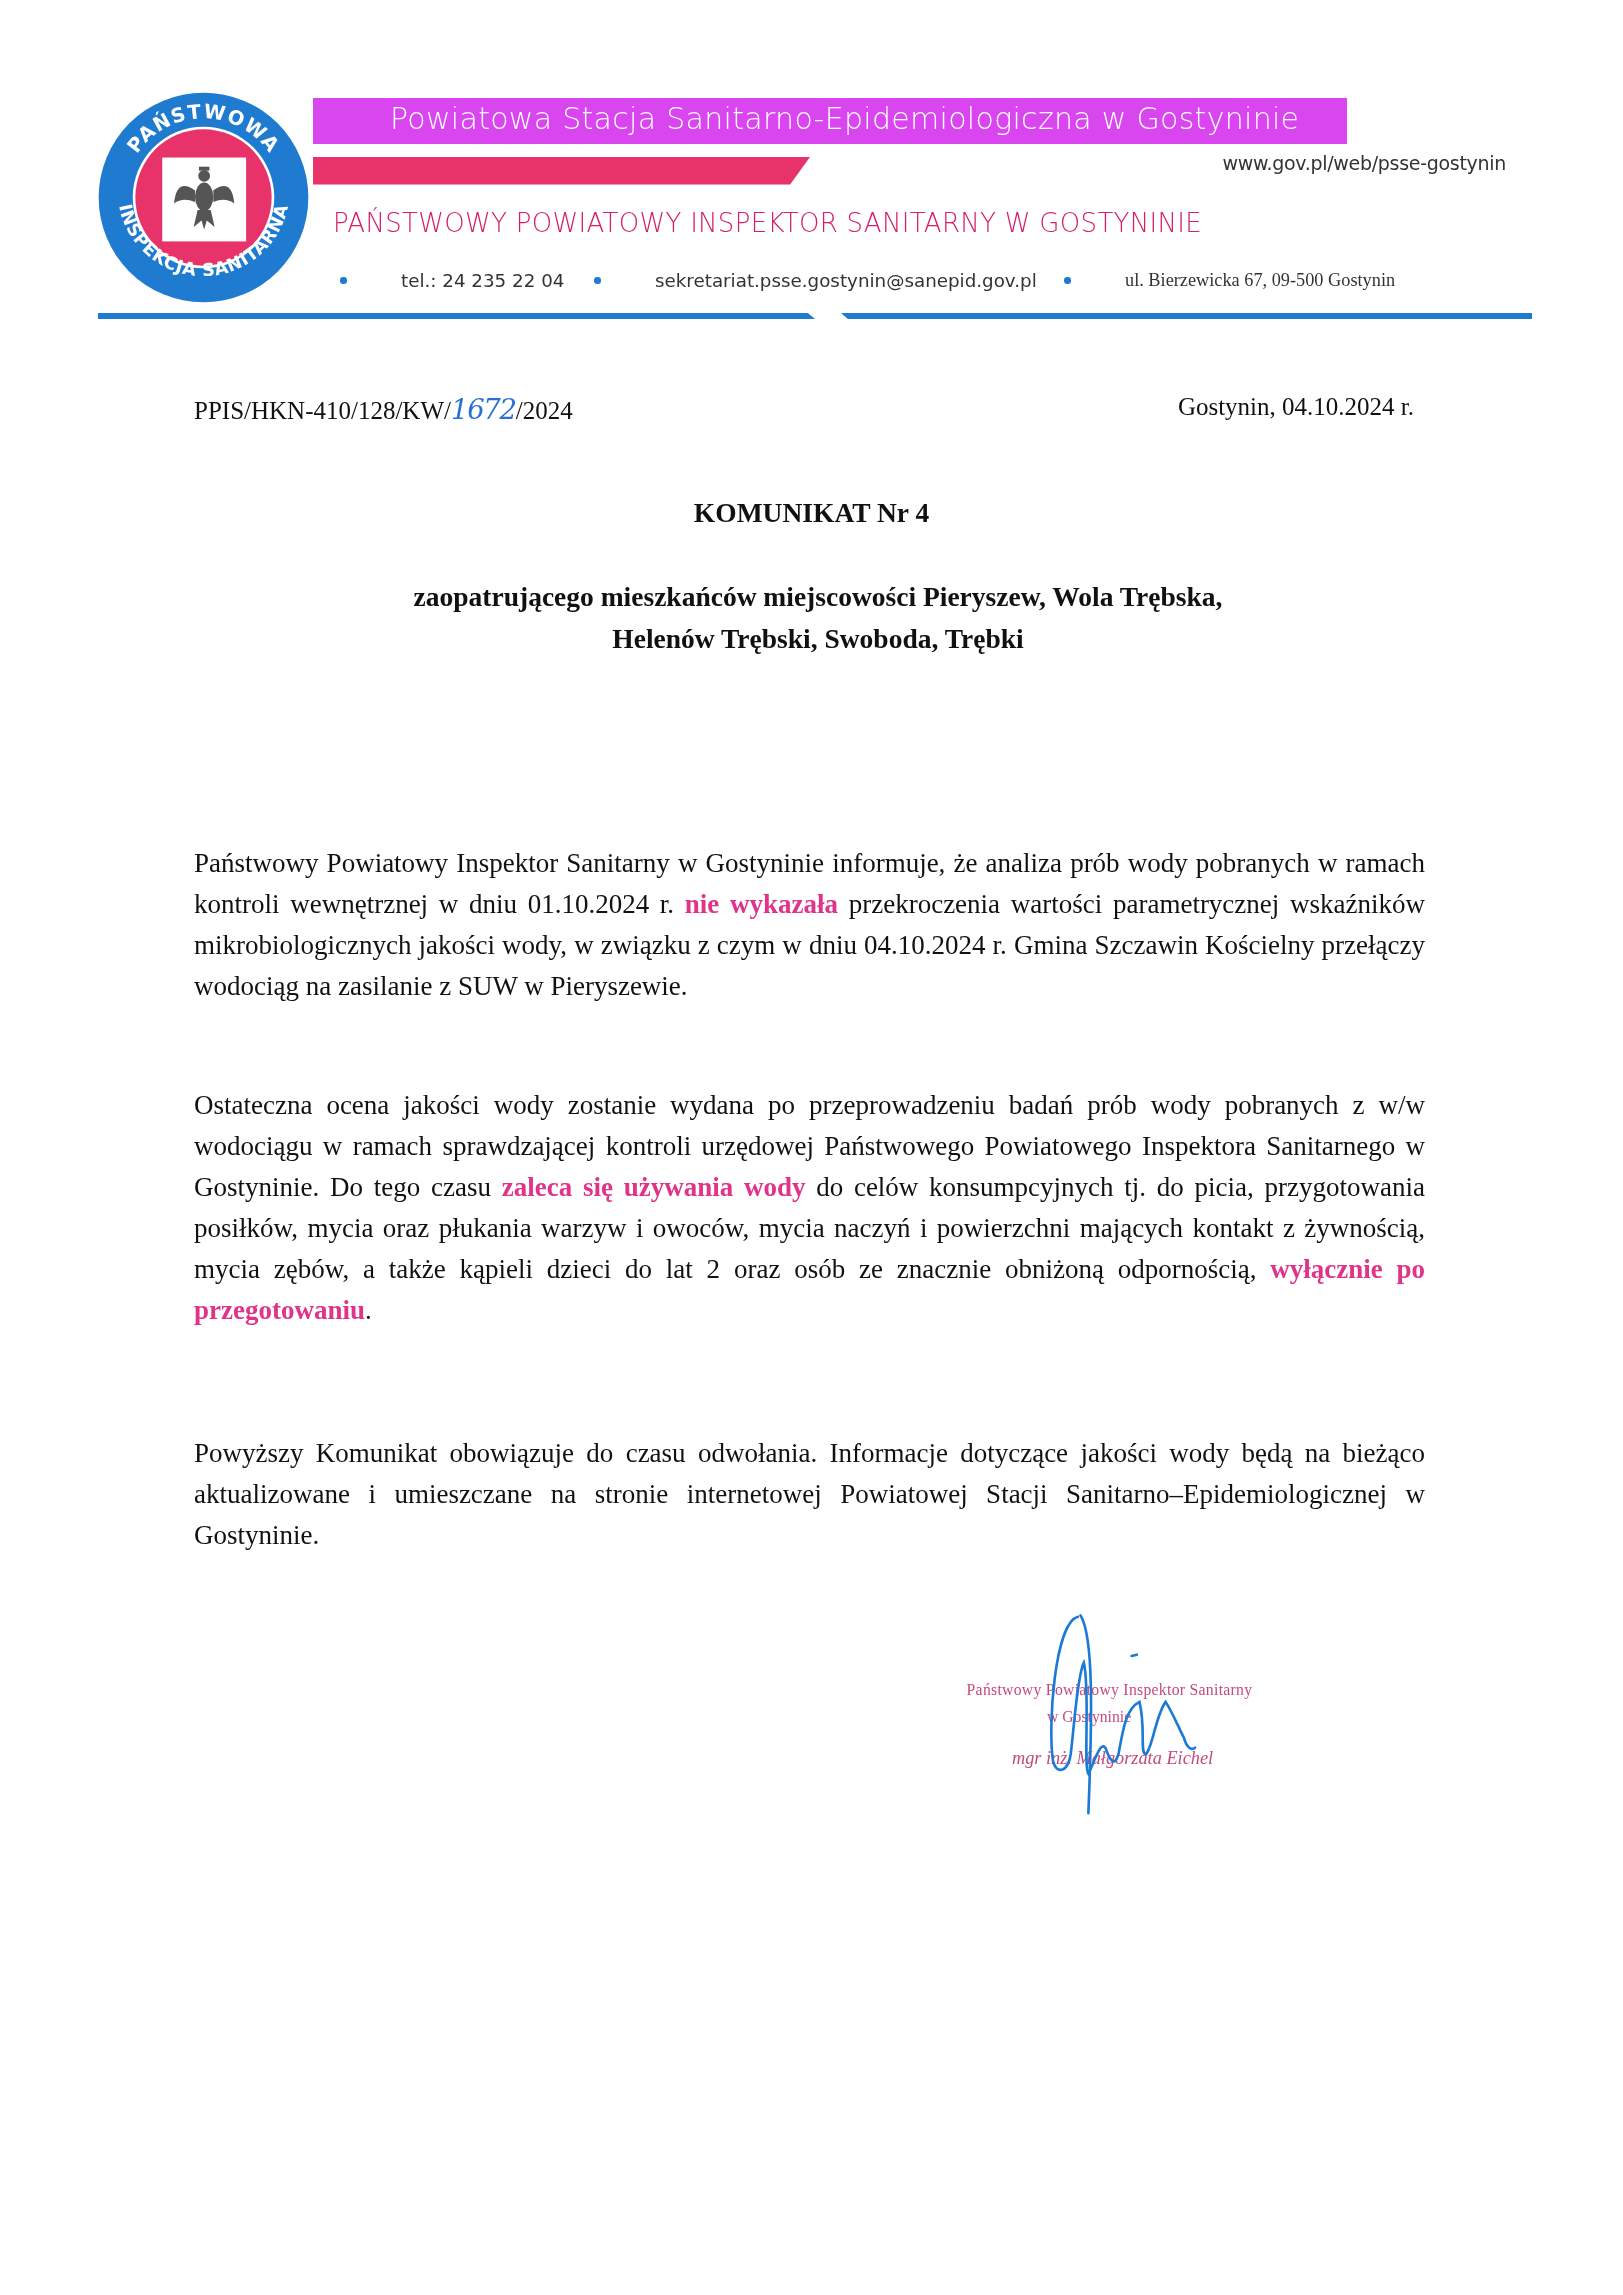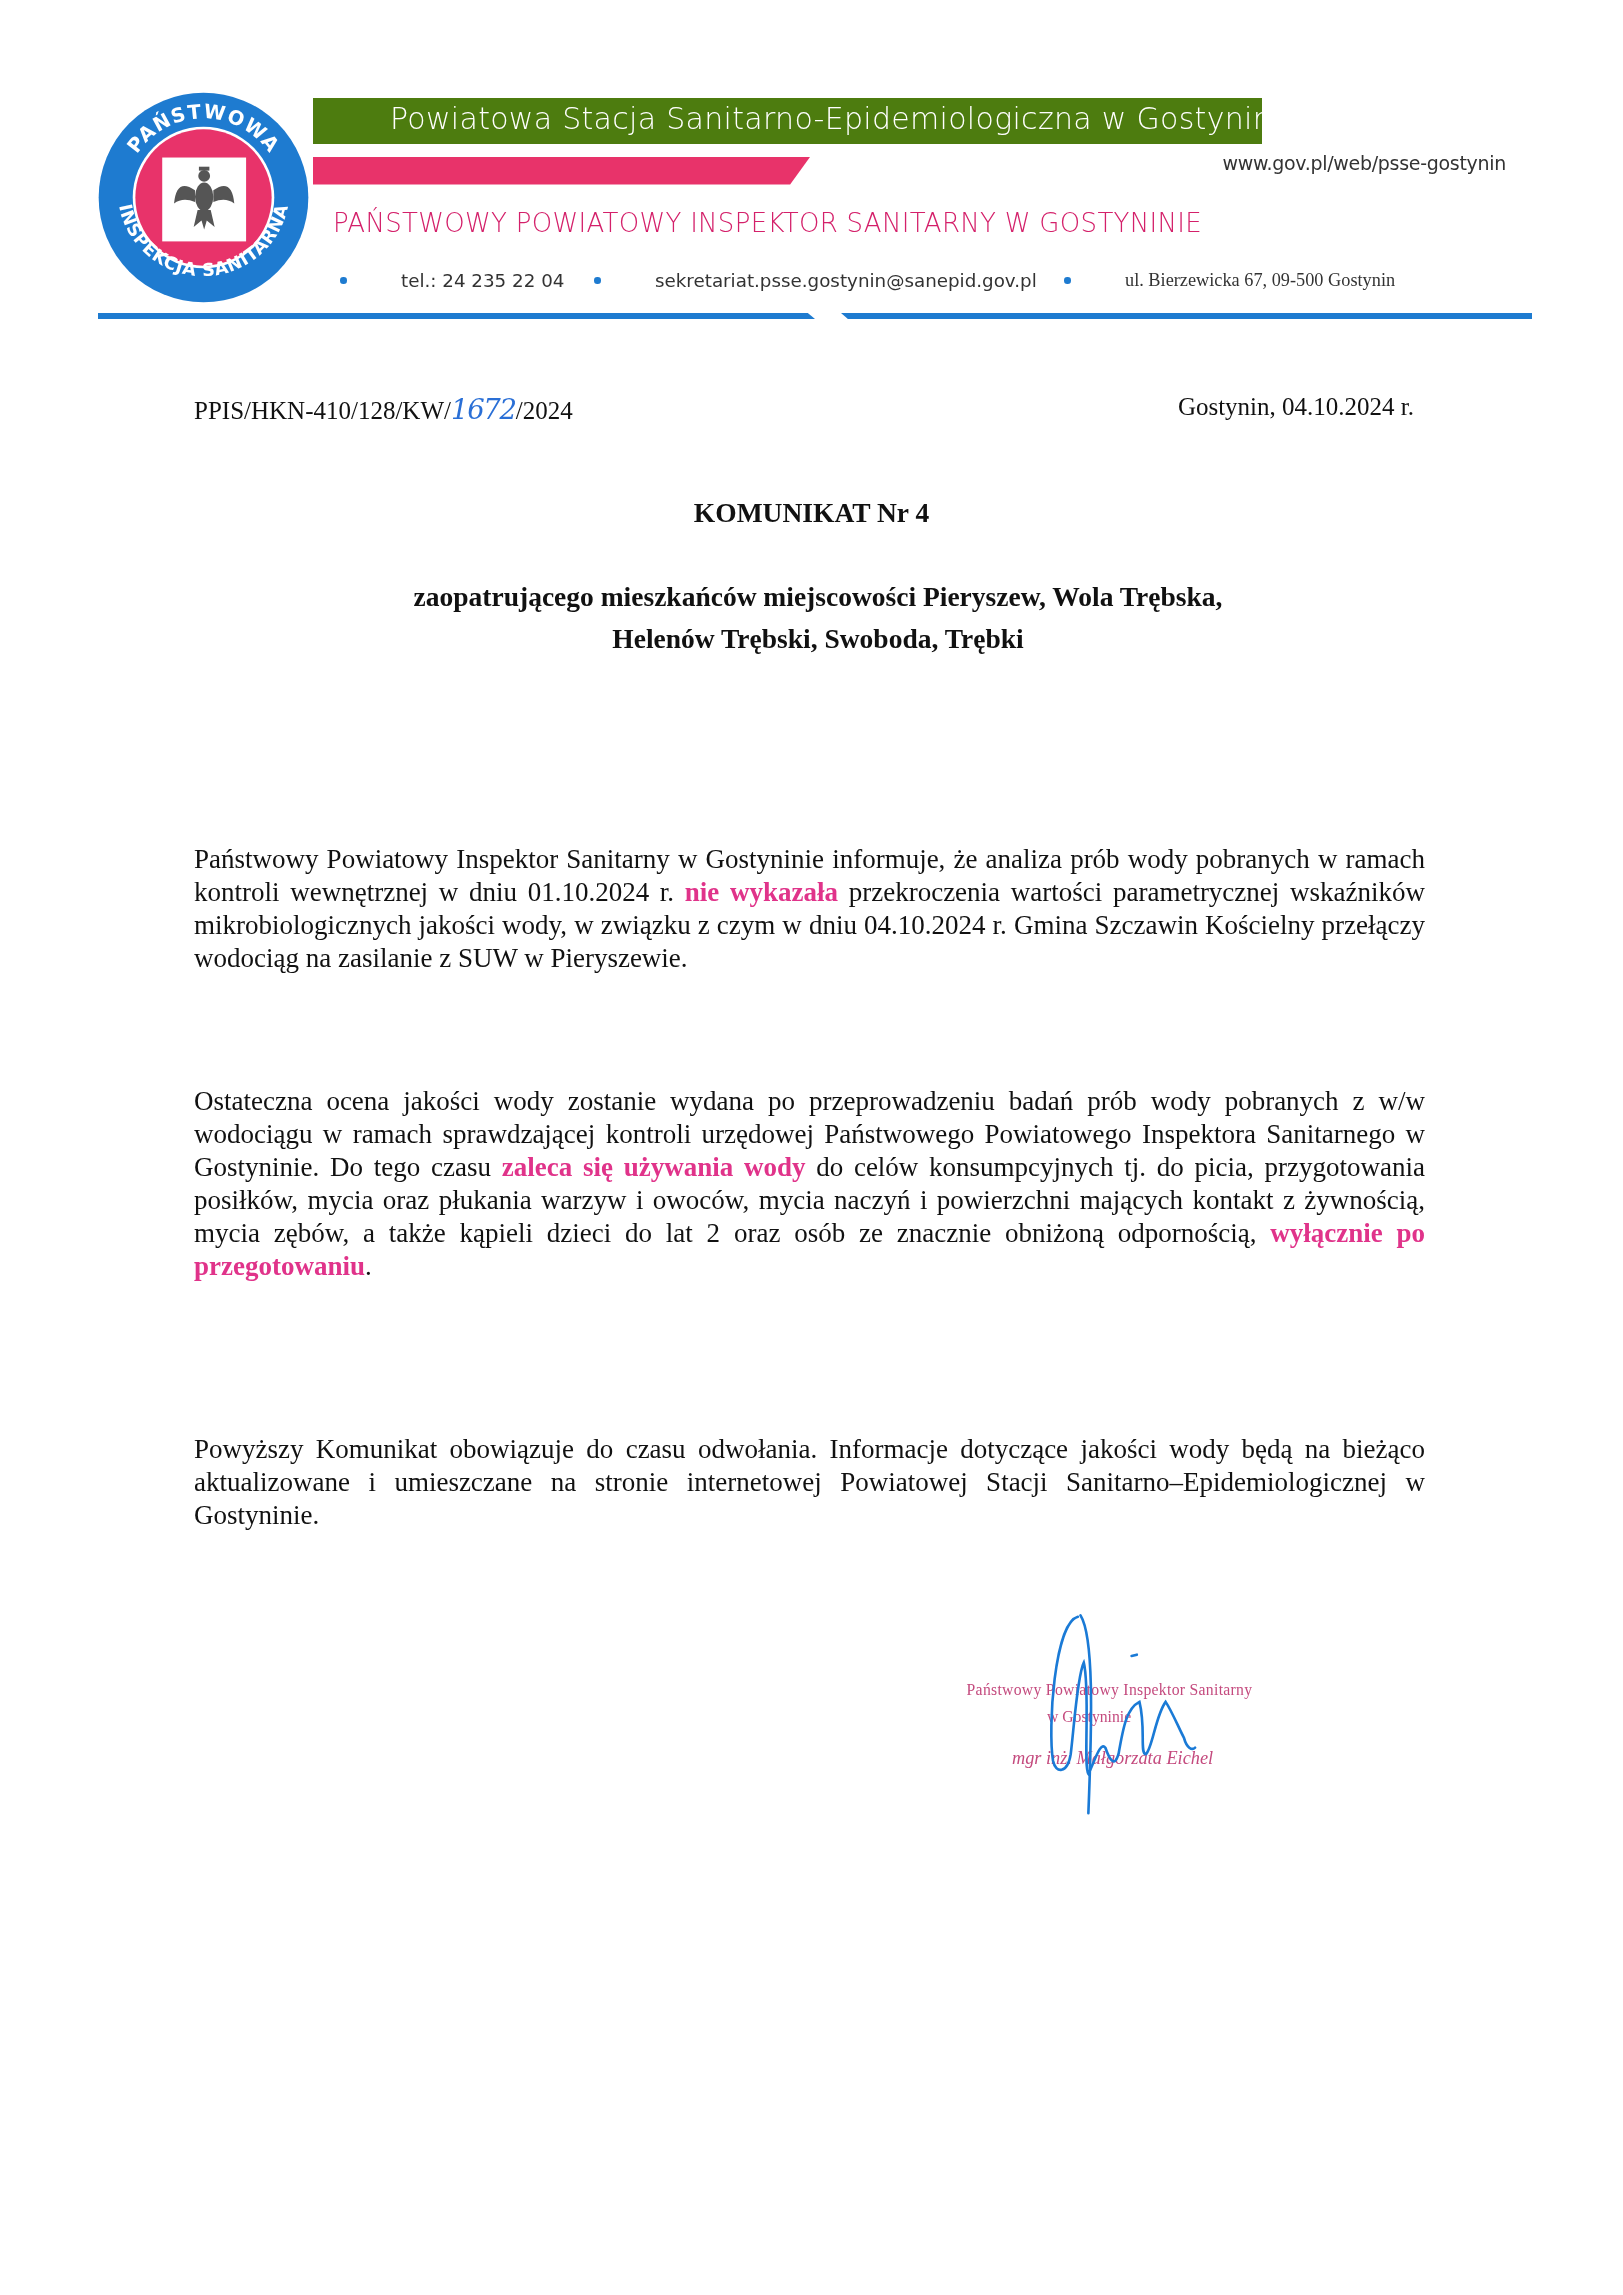--- a/index.html
+++ b/index.html
@@ -1,22 +1,22 @@
 <!DOCTYPE html>
 <html style="font-size:10.5px"><head>
 <meta charset="utf-8">
 <style>
   html, body { margin: 0; padding: 0; background: #ffffff; }
   body { width: 1623px; height: 2295px; position: relative; overflow: hidden; }
 
   
   .logo { position: absolute; left: 98px; top: 92px; width: 211px; height: 211px; }
   .band-blue {
-    position: absolute; left: 313px; top: 98px; width: 949px; height: 46px;
-    background: #4d7c0f;
+    position: absolute; left: 313px; top: 98px; width: 1034px; height: 46px;
+    background: #d946ef;
   }
   .band-blue-title {
     position: absolute; left: 77px; top: 2.6px;
     font-family: "DejaVu Sans", sans-serif; font-size: 30px; color: #ffffff;
     letter-spacing: 0.3px; white-space: nowrap; font-weight: 300;
   }
   .band-pink {
     position: absolute; left: 313px; top: 157px; width: 497px; height: 27.5px;
     background: #e8336a;
     clip-path: polygon(0 0, 100% 0, 96% 100%, 0 100%);
@@ -66,21 +66,21 @@
     position: absolute; left: 0; width: 1623px; top: 497px; text-align: center;
     font-size: 27.5px; font-weight: bold;
   }
   .subject {
     position: absolute; left: 196px; width: 1244px; top: 576px; text-align: center;
     font-size: 27.5px; font-weight: bold; line-height: 42px;
   }
 
   .para {
     position: absolute; left: 194px; width: 1231px;
-    font-size: 27px; line-height: 33px; text-align: justify;
+    font-size: 27px; line-height: 41px; text-align: justify;
   }
   .p1 { top: 843px; }
   .p2 { top: 1085px; }
   .p3 { top: 1433px; }
   .hl { color: #e0338a; font-weight: bold; }
 
   
   .signature { position: absolute; left: 943px; top: 1597px; width: 406px; height: 249px; }
   .stamp-line1 {
     position: absolute; left: 23.6px; top: 84px; font-family: "Liberation Serif", serif;

